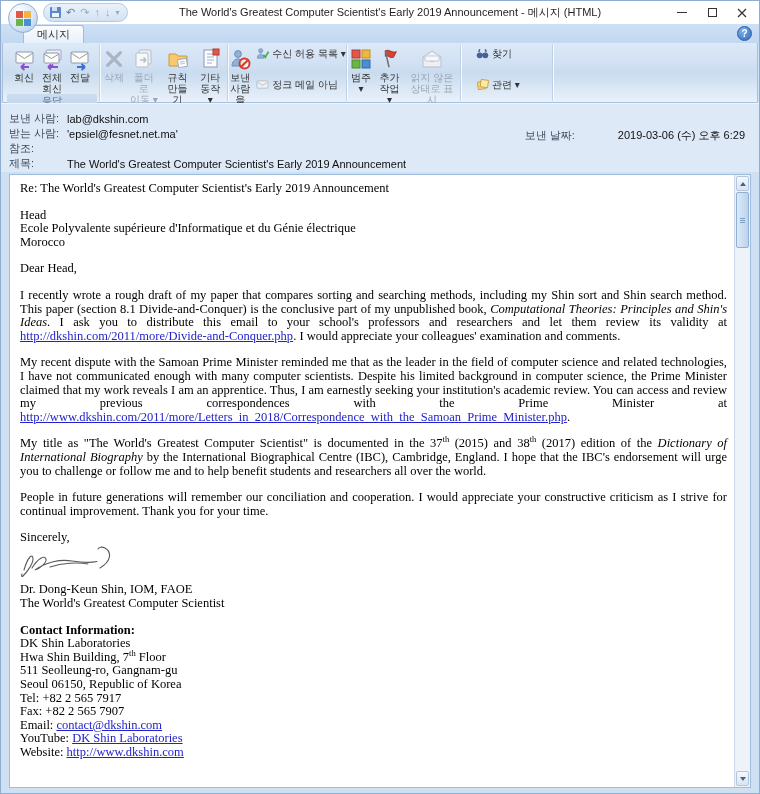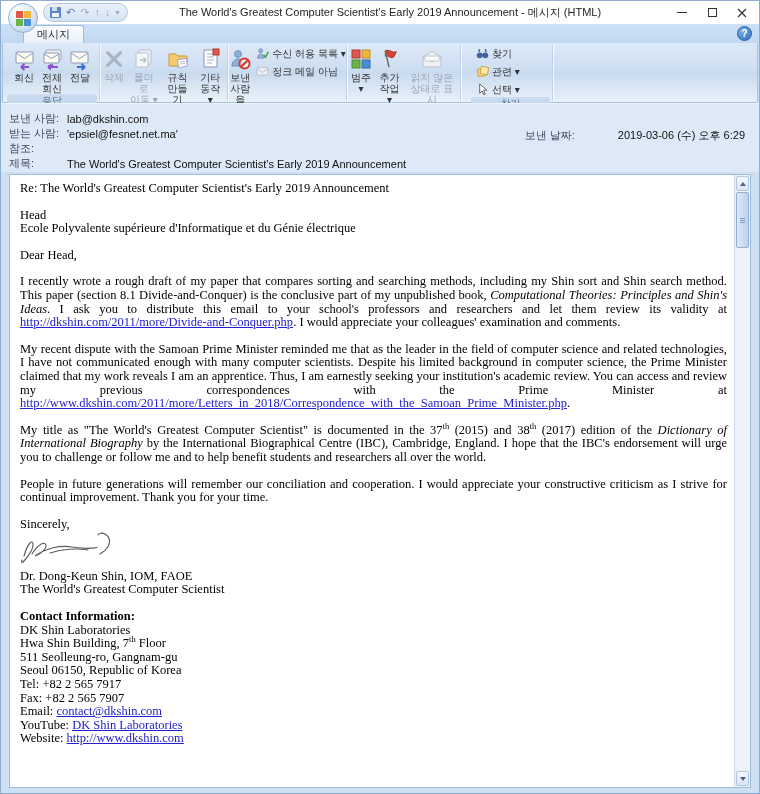--- a/index.html
+++ b/index.html
@@ -59,21 +59,21 @@
               align-items:center; justify-content:center; }
 
   .rbtn { display:flex; flex-direction:column; align-items:center; padding:1px 2px 0;
           font-size:10px; line-height:11px; color:#333; text-align:center; border-radius:3px; }
   .rbtn .rlbl { white-space:pre-line; margin-top:1px; }
   .rbtn .ric { height:24px; display:flex; align-items:center; justify-content:center; }
   .disabled { color:#9aa6b5; }
 
   .sbtn { display:flex; align-items:center; gap:3px; font-size:10px; color:#333;
           height:15px; padding:0 2px; white-space:nowrap; }
-  .scol { display:flex; flex-direction:column; justify-content:space-between; gap:3px; }
+  .scol { display:flex; flex-direction:column; justify-content:space-between; gap:16px; }
 
   .g-reply   { width:95px; }
   .g-actions { width:128px; }
   .g-junk    { width:119px; }
   .g-options { width:114px;justify-content:space-between; }
   .g-find    { width:84px;margin-left:8px; }
 
   
   .headerpanel { position:relative; height:69px; background:#dde9f7; padding:7px 8px 0;
                  font-size:11px; border-top:1px solid #eef4fb; }
@@ -396,20 +396,21 @@
   </div>
 
   <div class="bodyarea">
     <div class="emailcontent">
         <div class="block">
           <div><span>Re: The World's Greatest Computer Scientist's Early 2019 Announcement</span></div>
         </div>
         <div class="block">
           <div><span>Head</span></div>
           <div><span>Ecole Polyvalente supérieure d'Informatique et du Génie électrique</span></div>
+          <div><span>Morocco</span></div>
         </div>
         <div class="block">
           <div><span>Dear Head,</span></div>
         </div>
         <div class="block justify">
           <div><span>I recently wrote a rough draft of my paper that compares sorting and searching methods, including my Shin sort and Shin search method. This paper (section 8.1 Divide-and-Conquer) is the conclusive part of my unpublished book, </span><em>Computational Theories: Principles and Shin's Ideas</em><span>. I ask you to distribute this email to your school's professors and researchers and let them review its validity at </span><a href="#">http://dkshin.com/2011/more/Divide-and-Conquer.php</a><span>. I would appreciate your colleagues' examination and comments.</span></div>
         </div>
         <div class="block justify">
           <div><span>My recent dispute with the Samoan Prime Minister reminded me that as the leader in the field of computer science and related technologies, I have not communicated enough with many computer scientists. Despite his limited background in computer science, the Prime Minister claimed that my work reveals I am an apprentice. Thus, I am earnestly seeking your institution's academic review. You can access and review my previous correspondences with the Prime Minister at </span><a href="#">http://www.dkshin.com/2011/more/Letters_in_2018/Correspondence_with_the_Samoan_Prime_Minister.php</a><span>.</span></div>
         </div>

